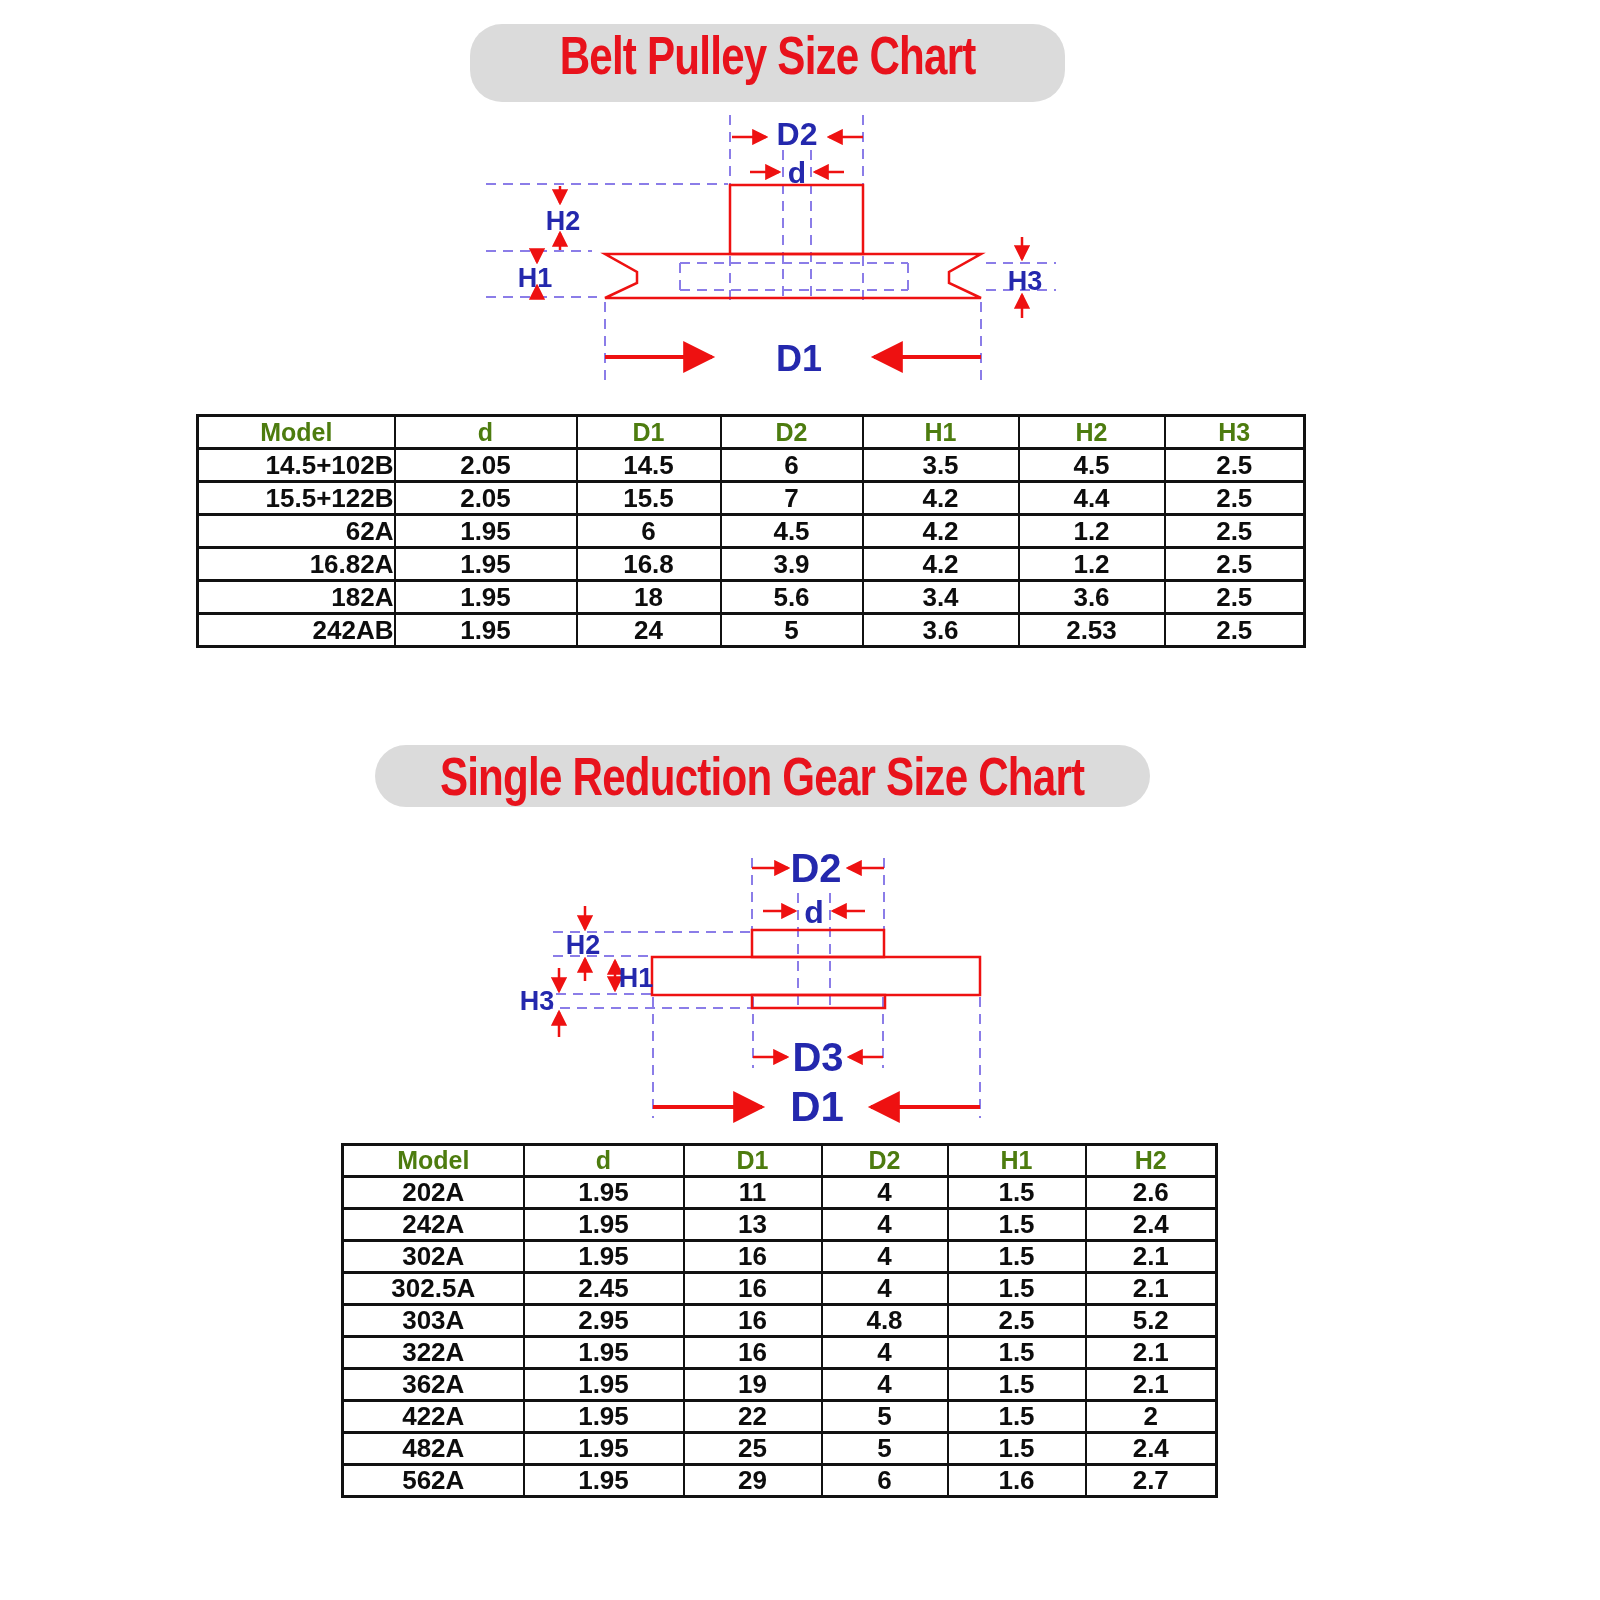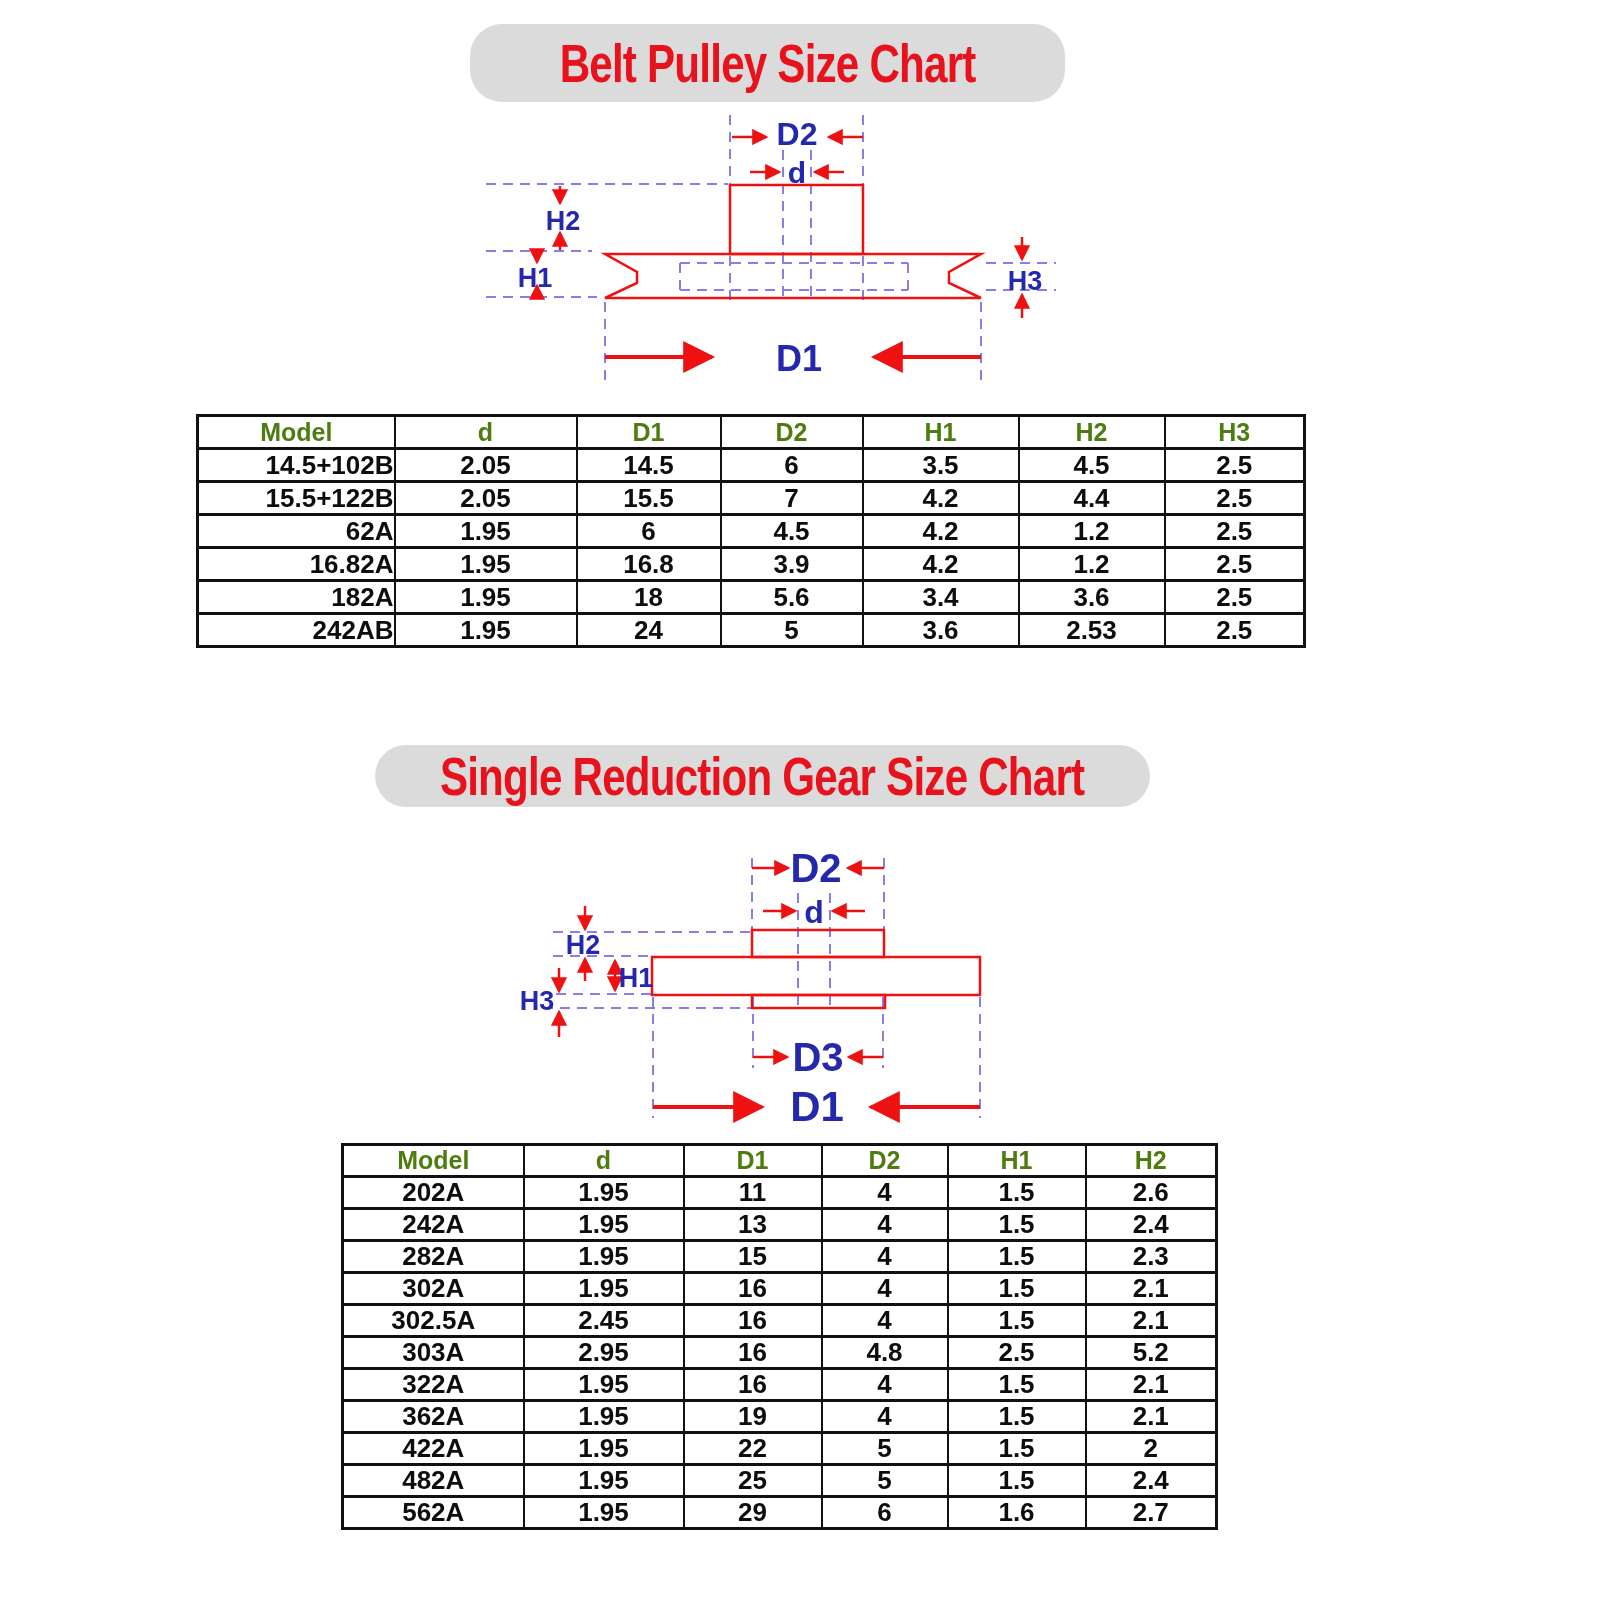--- a/index.html
+++ b/index.html
@@ -1,19 +1,19 @@
 <!DOCTYPE html>
 <html><head>
 <meta charset="utf-8">
 <style>
   html,body{margin:0;padding:0;background:#ffffff;}
   .page{position:relative;width:1600px;height:1600px;background:#ffffff;overflow:hidden;
         font-family:"Liberation Sans",sans-serif;}
   .title-bar{position:absolute;background:#dbdbdb;border-radius:32px;
-             display:flex;align-items:center;justify-content:center;}
+             display:flex;justify-content:center;}
   .title-text{font-weight:bold;color:#e8121c;font-size:54px;letter-spacing:-1px;
               transform:scaleX(0.78);white-space:nowrap;}
   .spec-table{position:absolute;border-collapse:collapse;table-layout:fixed;
               background:#ffffff;border:3px solid #111111;}
   .spec-table th,.spec-table td{border:2px solid #111111;border-top-width:3px;border-bottom-width:3px;
               text-align:center;padding:0;overflow:hidden;white-space:nowrap;
               font-weight:bold;}
   .spec-table th{color:#4d7c0f;font-size:25px;}
   .spec-table td{color:#0d0d0d;font-size:26px;}
   .t1 th,.t1 td{height:30px;line-height:30px;}
@@ -261,28 +261,20 @@
         </tr>
         <tr>
           <td>242A</td>
           <td>1.95</td>
           <td>13</td>
           <td>4</td>
           <td>1.5</td>
           <td>2.4</td>
         </tr>
         <tr>
-          <td>282A</td>
-          <td>1.95</td>
-          <td>15</td>
-          <td>4</td>
-          <td>1.5</td>
-          <td>2.3</td>
-        </tr>
-        <tr>
           <td>302A</td>
           <td>1.95</td>
           <td>16</td>
           <td>4</td>
           <td>1.5</td>
           <td>2.1</td>
         </tr>
         <tr>
           <td>302.5A</td>
           <td>2.45</td>

